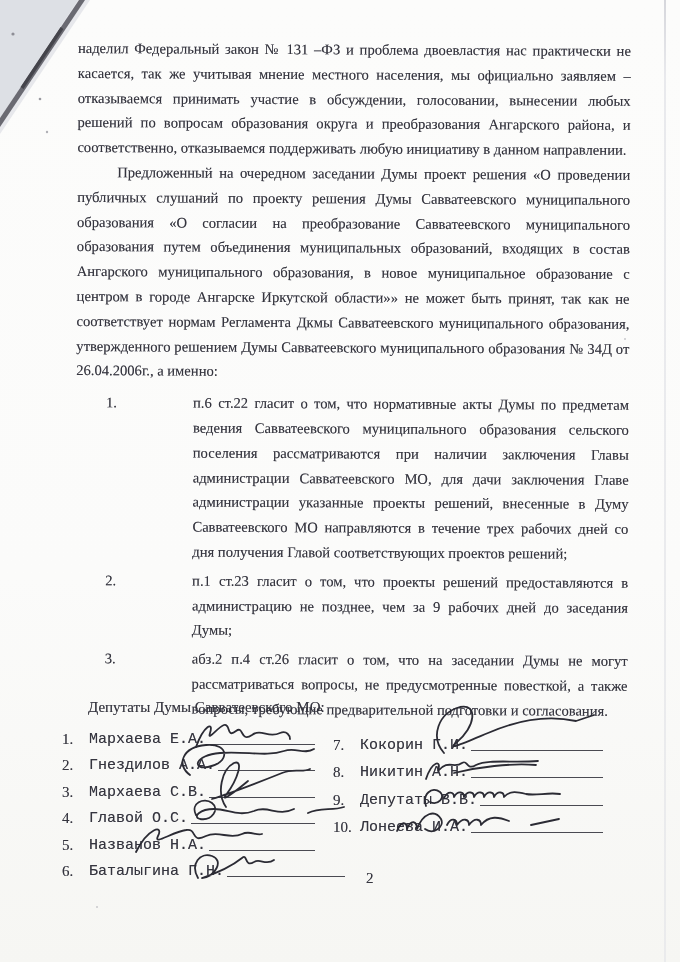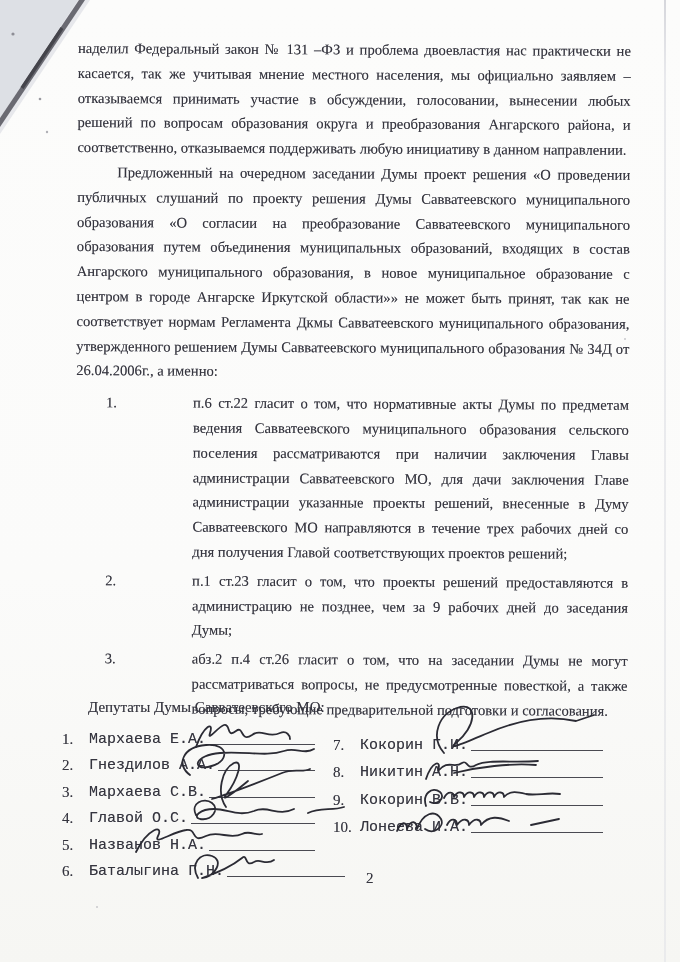--- a/index.html
+++ b/index.html
@@ -156,21 +156,21 @@
     <div class="sig-row">
       <span class="sig-num">8.</span>
       <span class="sig-name">Никитин А.Н.</span>
       <span class="sig-line"></span>
       <svg class="sig-ink" style="left:85px;bottom:-6px;" width="142" height="34" viewBox="0 0 142 34">
         <path d="M8 26 C14 8 24 6 20 18 C30 6 36 16 44 10 C50 6 48 18 58 12 C70 6 94 10 120 8 M36 20 C60 14 92 10 118 12"></path>
       </svg>
     </div>
     <div class="sig-row">
       <span class="sig-num">9.</span>
-      <span class="sig-name">Кокорин В.В.</span>
+      <span class="sig-name">Депутаты В.В.</span>
       <span class="sig-line"></span>
       <svg class="sig-ink" style="left:85px;bottom:-5px;" width="152" height="30" viewBox="0 0 152 30">
         <path d="M8 22 C4 10 14 2 22 8 C28 13 20 22 12 18 M26 14 C30 6 36 8 36 13 C40 6 46 8 46 13 C50 6 56 8 56 13 C60 6 66 8 66 13 C70 6 76 8 76 13 C80 6 86 8 86 13 C92 6 100 8 108 10 C118 12 130 8 142 10"></path>
       </svg>
     </div>
     <div class="sig-row">
       <span class="sig-num">10.</span>
       <span class="sig-name">Лонеева И.А.</span>
       <span class="sig-line"></span>
       <svg class="sig-ink" style="left:58px;bottom:-7px;" width="200" height="34" viewBox="0 0 200 34">

